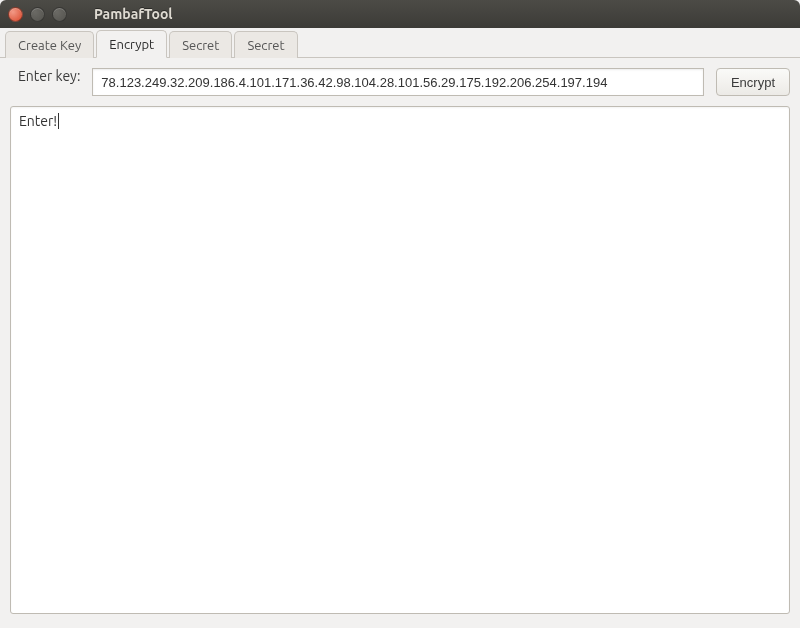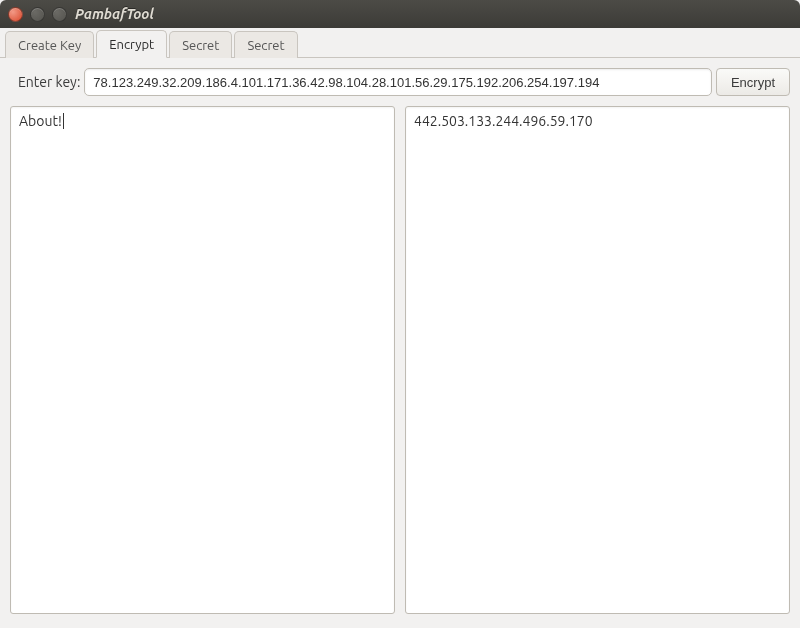--- a/index.html
+++ b/index.html
@@ -24,23 +24,22 @@
     width: 15px; height: 15px; border-radius: 50%;
     display: inline-block;
     border: 1px solid rgba(0,0,0,0.4);
     box-shadow: inset 0 1px 0 rgba(255,255,255,0.2);
   }
   .win-close { background: radial-gradient(circle at 30% 30%, #f29986, #d9482b); }
   .win-min   { background: radial-gradient(circle at 30% 30%, #6b6a65, #54534e); }
   .win-max   { background: radial-gradient(circle at 30% 30%, #6b6a65, #54534e); }
   .title {
     color: #dfdbd2; font-weight: bold; font-size: 14px;
-    margin-left: 1px;
+    margin-left: 20px;
     text-shadow: 0 -1px 0 rgba(0,0,0,.4);
-    font-style: italic;
   }
   .client {
     background: #f2f1f0;
     height: calc(628px - 28px);
     display: flex;
     flex-direction: column;
   }
   .tabbar {
     display: flex;
     align-items: flex-end;
@@ -72,33 +71,32 @@
   }
   .tabcontent {
     flex: 1;
     padding: 10px 10px 14px 10px;
     display: flex;
     flex-direction: column;
     gap: 10px;
   }
   .row {
     display: flex;
-    align-items: center;
-    gap: 4px;
+    gap: 12px;
   }
   .row label {
     font-size: 14px;
     color: #3b3b3b;
     padding-left: 8px;
   }
   .key-input {
     flex: 1;
     height: 28px;
     border: 1px solid #bfbbb3;
-    border-radius: 5px;
+    border-radius: 0;
     background: #ffffff;
     padding: 8px 8px;
     font-size: 13px;
     color: #333;
     box-shadow: inset 0 1px 2px rgba(0,0,0,0.08);
     outline: none;
   }
   .btn {
     height: 28px;
     padding: 0 14px;
@@ -156,17 +154,16 @@
   </div>
 
   <div class="tabcontent">
     <div class="row">
       <label>Enter key:</label>
       <input class="key-input" type="text" value="78.123.249.32.209.186.4.101.171.36.42.98.104.28.101.56.29.175.192.206.254.197.194" style="">
       <button class="btn">Encrypt</button>
     </div>
 
     <div class="panes">
-      <div class="pane" contenteditable="true" style=""><span class="cursor">About!</span></div>
-      <div class="pane">442.503.133.244.496.59.170</div>
+      <div class="pane" contenteditable="true" style=""><span class="cursor">Enter!</span></div>
     </div>
   </div>
 </div>
 
 </body></html>

